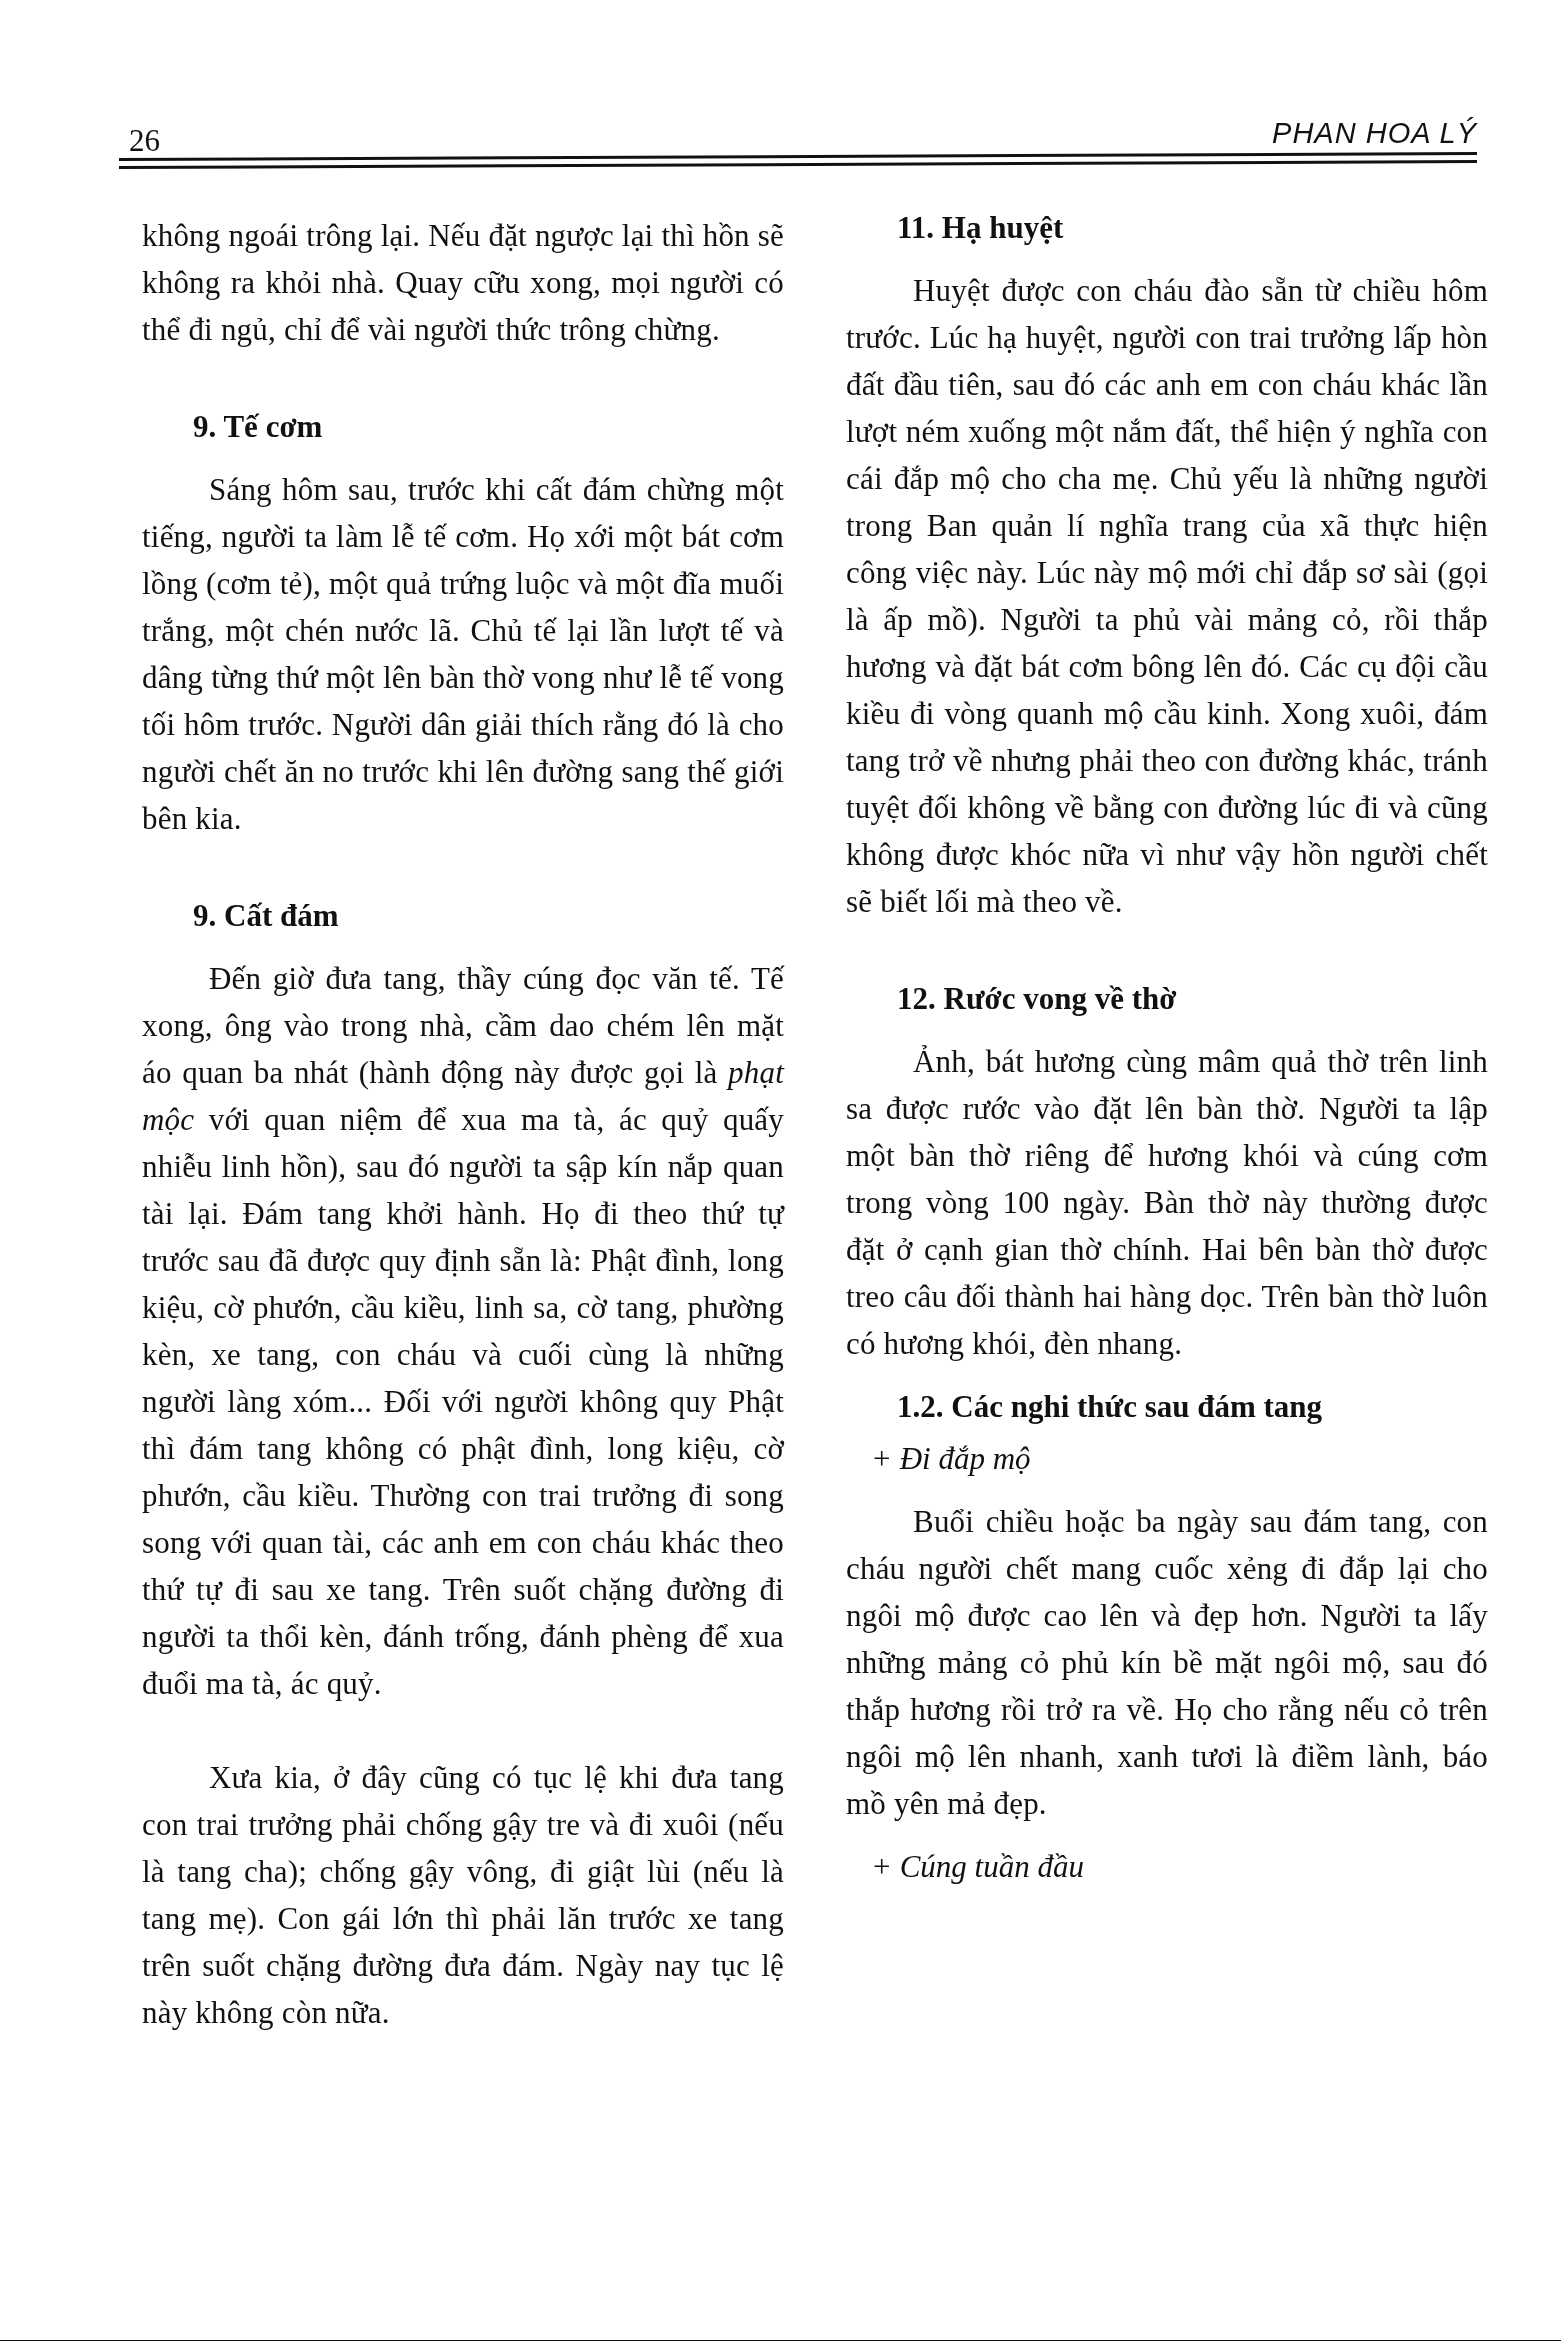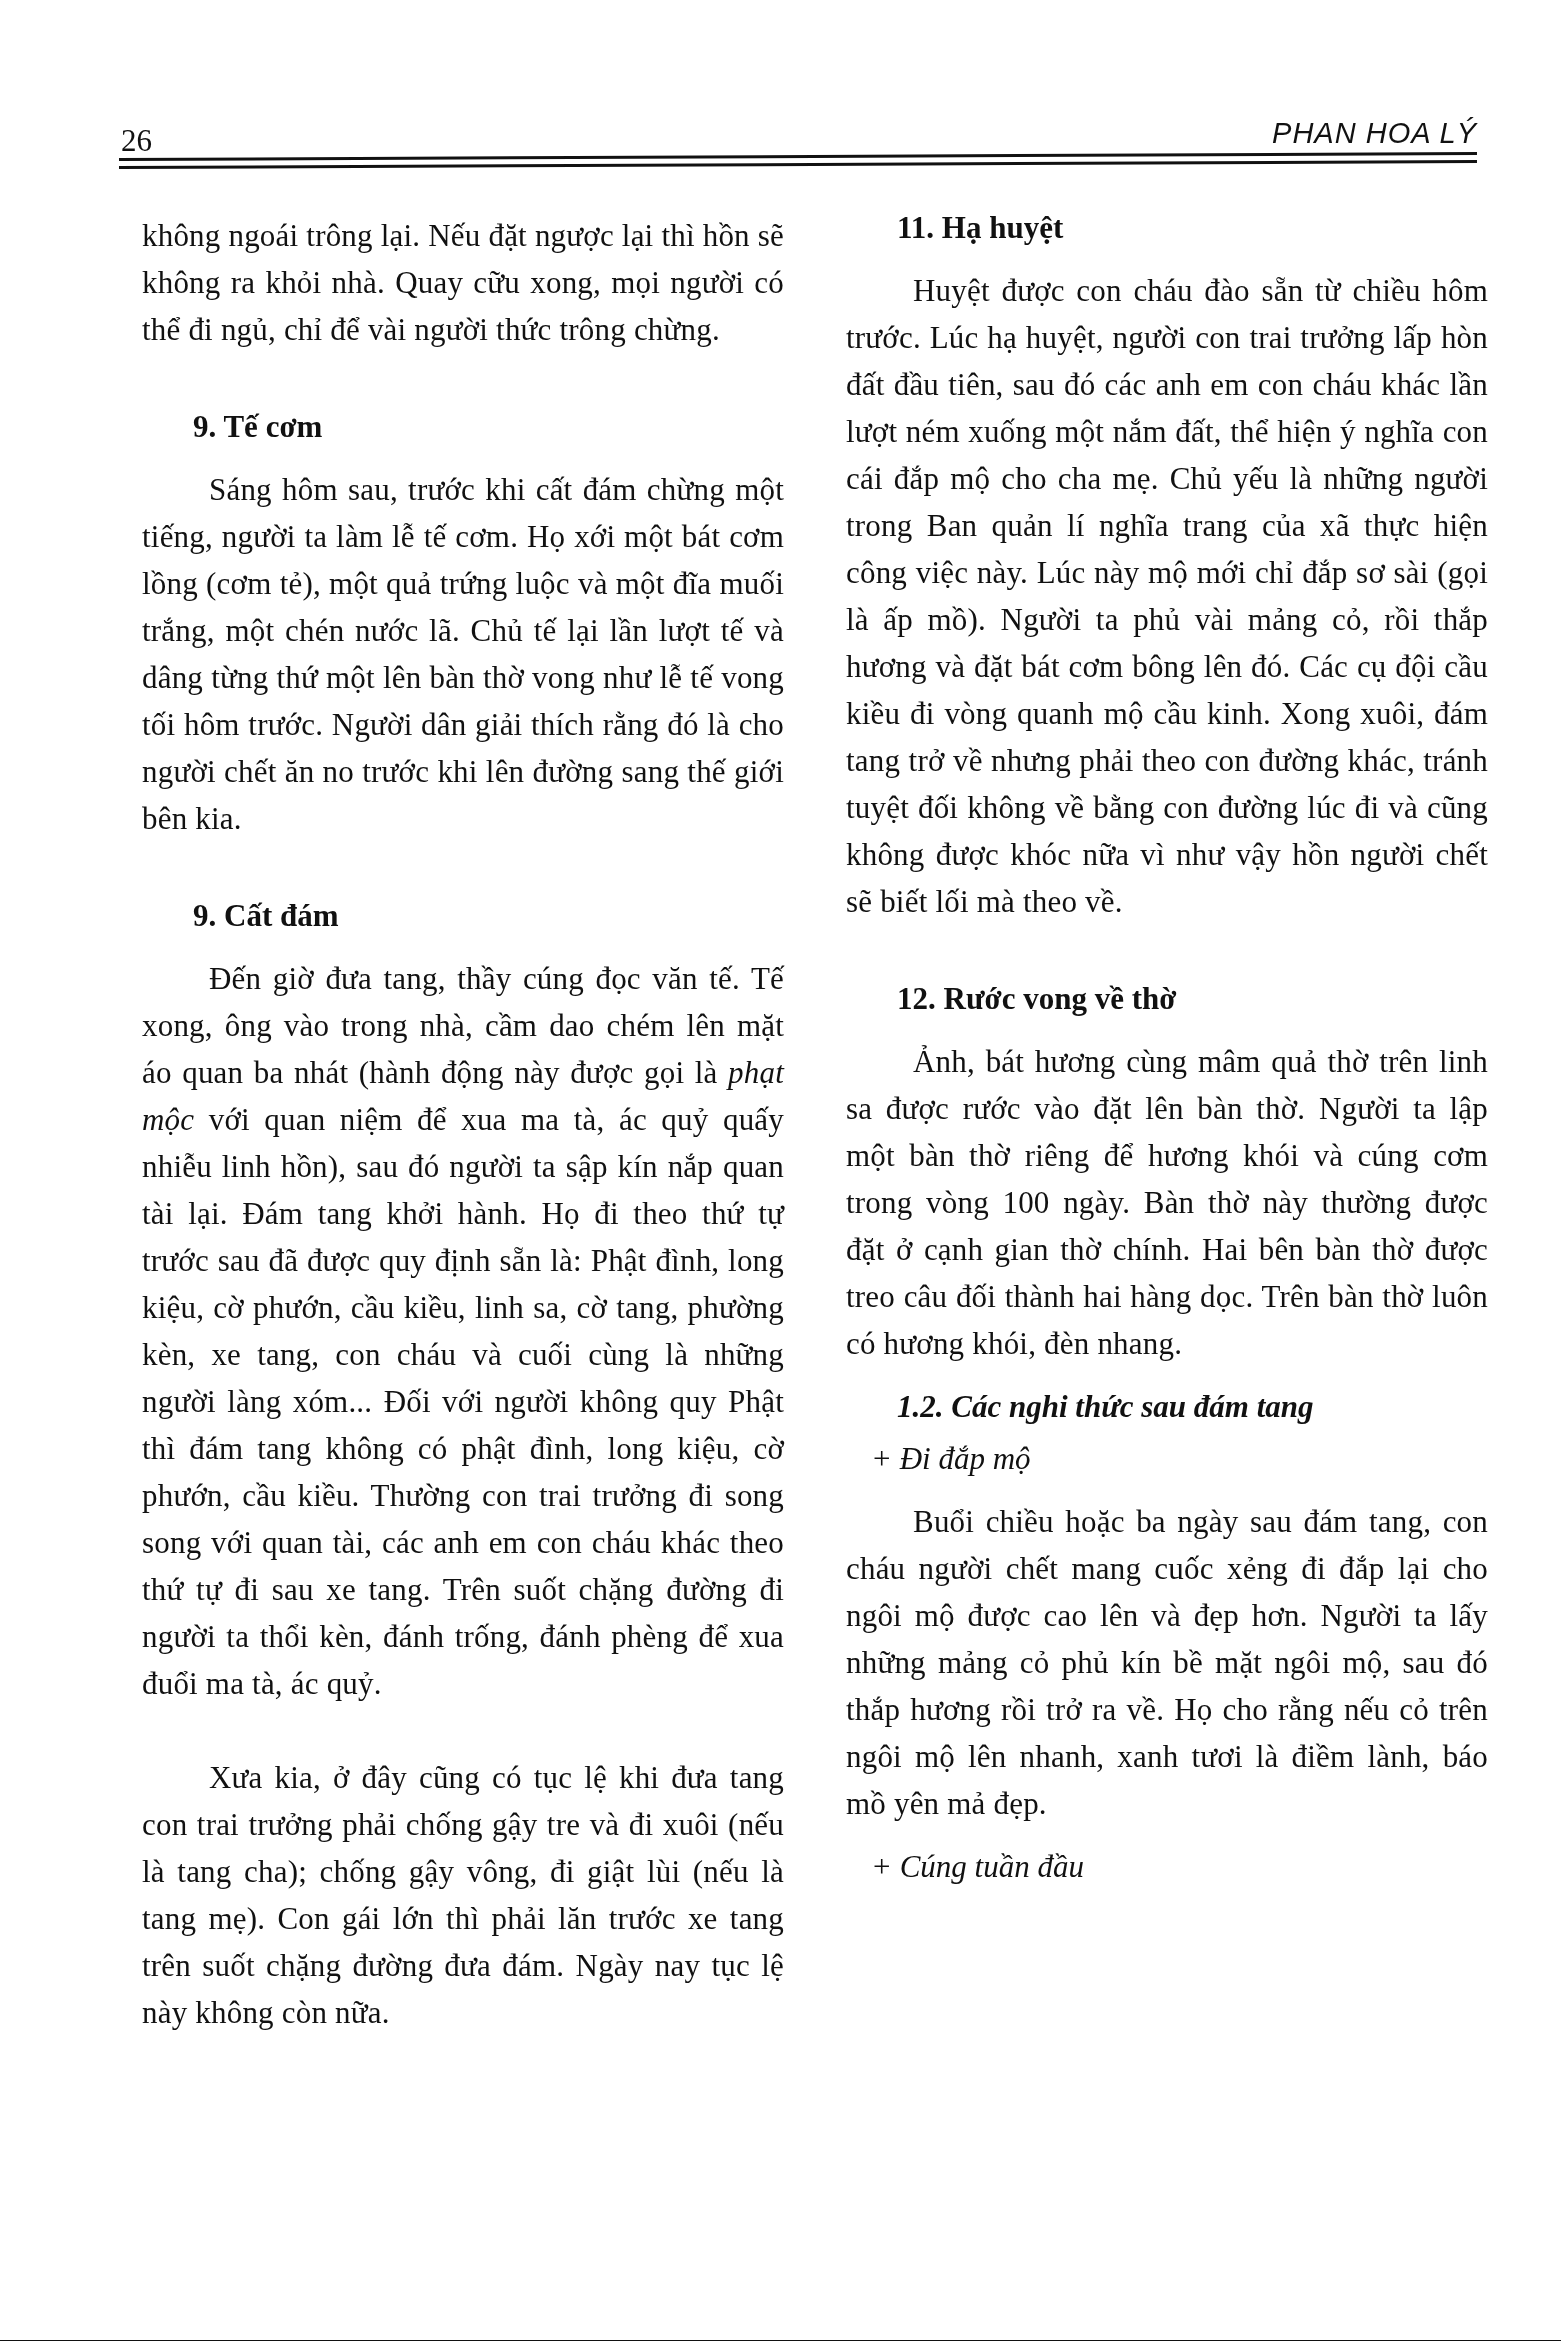--- a/index.html
+++ b/index.html
@@ -1,36 +1,36 @@
 <!DOCTYPE html>
 <html style="font-size:8px"><head>
 <meta charset="utf-8">
 <style>
   html, body { margin: 0; padding: 0; background: #ffffff; }
   body {
     width: 1561px; height: 2342px; position: relative; overflow: hidden;
     font-family: "DejaVu Serif", "Liberation Serif", serif; color: #111111;
   }
   .header { position: absolute; left: 119px; top: 111px; width: 1358px; height: 55px; }
-  .page-num { position: absolute; left: 2px; top: 12.4px; font-size: 31px; font-family: "Liberation Serif", serif; }
+  .page-num { position: absolute; left: 10px; top: 12.4px; font-size: 31px; font-family: "Liberation Serif", serif; }
   .running-head { position: absolute; right: 0; top: 6px; font-size: 29px; font-family: "Liberation Sans", sans-serif; letter-spacing: 1px; font-style: italic; }
   .rule { position: absolute; left: 119px; width: 1358px; height: 3px; background: #111; }
   .rule.r1 { top: 158px; transform: rotate(-0.25deg); transform-origin: left center; }
   .rule.r2 { top: 166px; transform: rotate(-0.25deg); transform-origin: left center; height: 2.5px; }
   .col { position: absolute; top: 196px; width: 674px; }
   .col.left { left: 126px; }
   .col.right { left: 830px; }
   .p {
     font-size: 31px; line-height: 47px; text-align: justify; margin: 16px;
     font-family: "Liberation Serif", serif; letter-spacing: 0.2px;
   }
   .p.indent { text-indent: 67px; }
   .h { font-size: 31px; line-height: 47px; font-weight: bold; margin: 14px 0 14px 67px; font-family: "Liberation Serif", serif; }
   .h.first { margin-top: 8px; }
-  .h.ital { font-style: italic; margin: 5px 0 5px 67px; }
+  .h.ital { margin: 5px 0 5px 67px; }
   .sub { font-size: 31px; line-height: 47px; font-style: italic; margin: 4px 0 4px 41px; font-family: "Liberation Serif", serif; }
   .gap { height: 20px; }
   .bottom-rule { position: absolute; left: 0; bottom: 0; width: 1561px; height: 2px; background: #111; }
   em { }
 </style>
 </head>
 <body>
 
 <div class="header">
   <span class="page-num">26</span>

